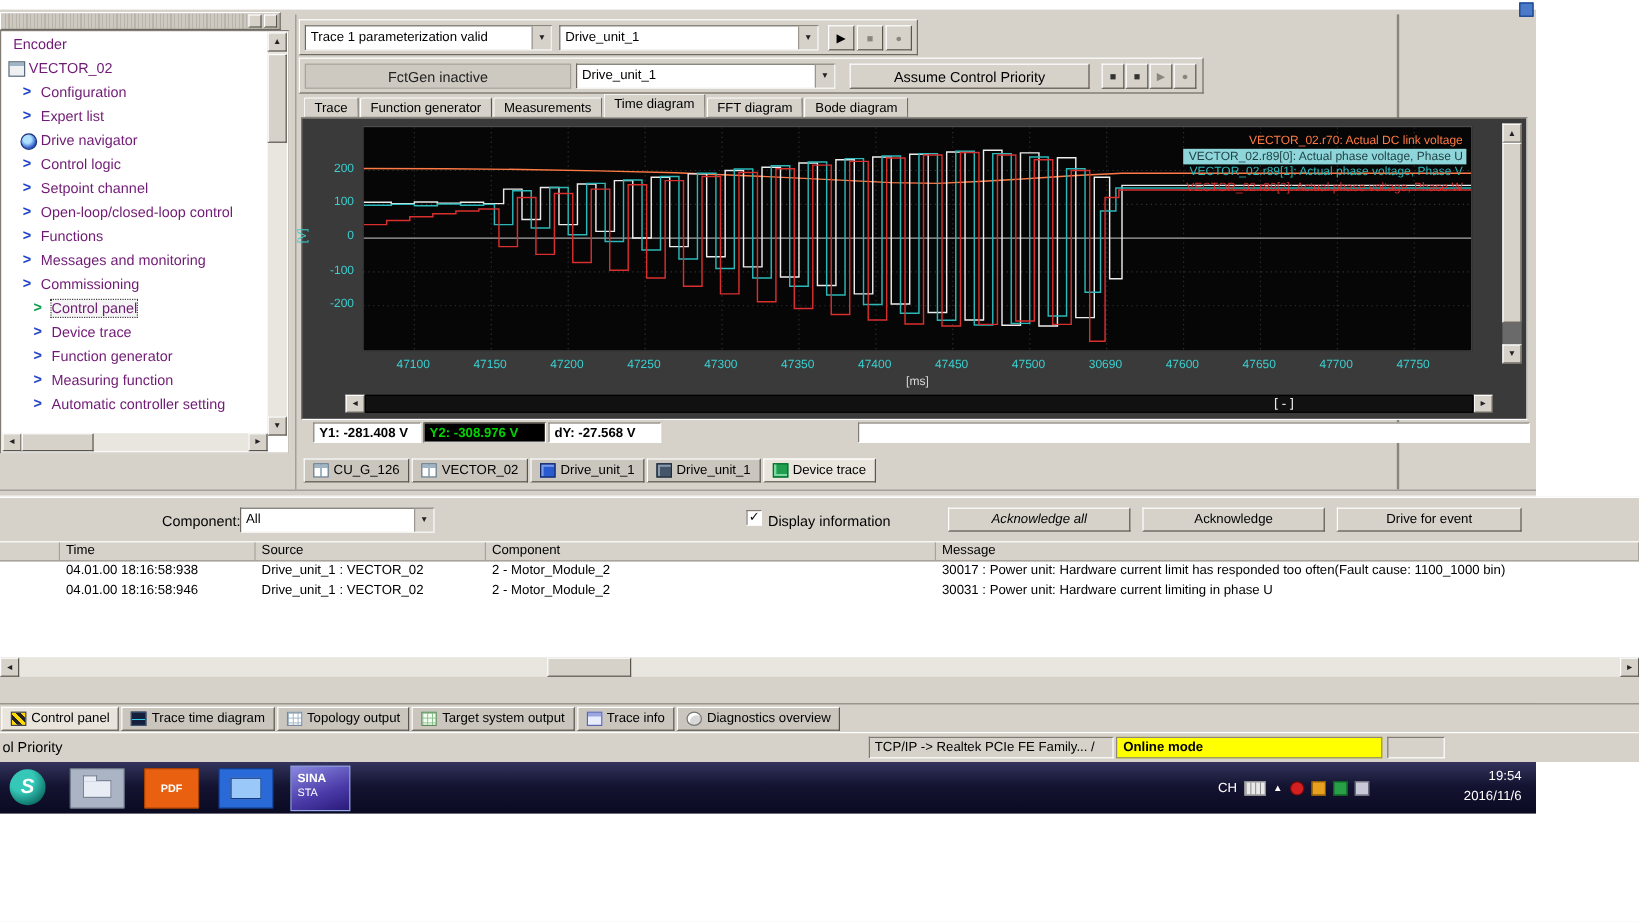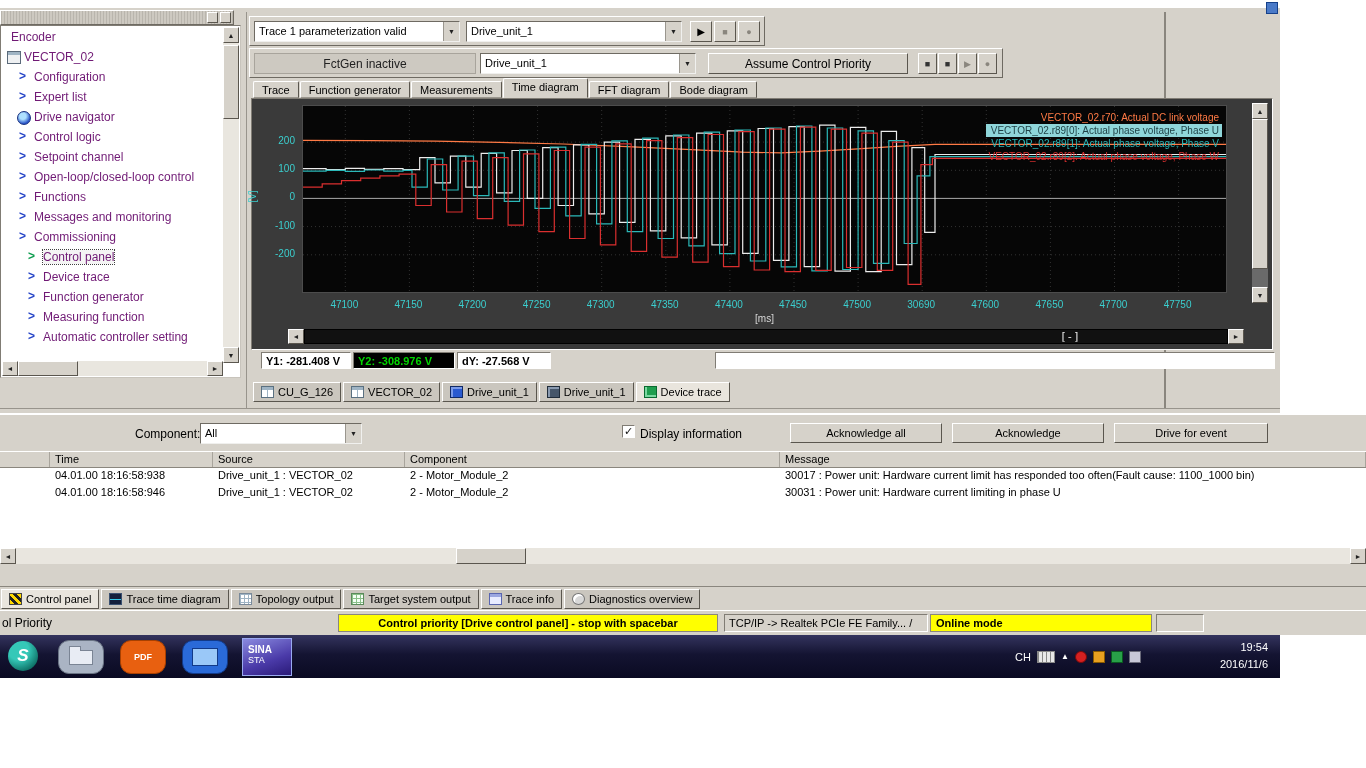--- a/index.html
+++ b/index.html
@@ -120,21 +120,21 @@
 
   
   .status-bar{position:absolute;left:0;top:610px;width:1366px;height:25px;background:#d6d2ca;border-top:1px solid #ffffff;}
   .sb-left{position:absolute;left:2px;top:5px;font-size:12px;color:#000;}
   .sb-yellow{position:absolute;top:3px;height:18px;background:#ffff00;border:1px solid #8a867e;font-size:11px;font-weight:bold;color:#000;display:flex;align-items:center;white-space:nowrap;overflow:hidden;}
   .sb-cell{position:absolute;top:3px;height:18px;font-size:11px;color:#000;display:flex;align-items:center;white-space:nowrap;overflow:hidden;}
 
   
   .taskbar{position:absolute;left:0;top:635px;width:1280px;height:43px;background:linear-gradient(180deg,#34345e 0%,#141432 45%,#0a0a22 100%);}
   .tb-logo{position:absolute;left:8px;top:6px;width:30px;height:30px;border-radius:50%;background:radial-gradient(circle at 35% 30%,#35c8b8 0 35%,#0b6a60 80%);color:#fff;font-weight:bold;font-style:italic;font-size:17px;display:flex;align-items:center;justify-content:center;}
-  .tb-app{position:absolute;top:5px;width:46px;height:34px;border-radius:11px;display:flex;align-items:center;justify-content:center;}
+  .tb-app{position:absolute;top:5px;width:46px;height:34px;border-radius:1px;display:flex;align-items:center;justify-content:center;}
   .tb-folder{left:58px;background:#aab4c4;border:1px solid #6a7484;}
   .tb-folder-inner{width:24px;height:15px;background:#e8ecf4;border:1px solid #7a8494;position:relative;}
   .tb-folder-inner::before{content:"";position:absolute;left:-1px;top:-5px;width:10px;height:4px;background:#e8ecf4;border:1px solid #7a8494;border-bottom:none;}
   .tb-pdf{left:120px;background:#e86010;border:1px solid #a84000;color:#fff;font-size:9px;font-weight:bold;}
   .tb-blue{left:182px;background:#2a6ad8;border:1px solid #123a88;}
   .tb-blue-inner{width:26px;height:18px;background:#9ac8f8;border:1px solid #123a88;}
   .tb-sina{position:absolute;left:242px;top:3px;width:50px;height:38px;background:linear-gradient(160deg,#8a8ae0 0%,#4a3aa8 60%,#2a1a78 100%);border:1px solid #9aaaf0;color:#fff;padding:5px 0 0 5px;line-height:11px;}
   .tb-sina .l1{font-size:10px;font-weight:bold;}
   .tb-sina .l2{font-size:9px;}
   .tray{position:absolute;left:1015px;top:0;width:178px;height:43px;display:flex;align-items:center;gap:6px;color:#fff;}
@@ -450,21 +450,21 @@
   <div class="splitter"></div>
 
   <div class="alarm-panel">
     <div class="alarm-label" style="left:135px;top:12px;">Component:</div>
     <div class="combo" style="left:200px;top:8px;width:162px;">
       <div class="combo-text">All</div>
       <div class="combo-btn">▼</div>
     </div>
     <div class="cbx" style="left:622px;top:10px;">✓</div>
     <div class="alarm-label" style="left:640px;top:12px;">Display information</div>
-    <div class="abtn btn" style="left:790px;top:8px;width:152px;">Acknowledge all</div>
+    <div class="abtn btn" style="left:790px;top:8px;width:152px;font-style:italic;">Acknowledge all</div>
     <div class="abtn btn" style="left:952px;top:8px;width:152px;">Acknowledge</div>
     <div class="abtn btn" style="left:1114px;top:8px;width:154px;">Drive for event</div>
 
     <div class="alarm-header">
       <div></div>
       <div>Time</div>
       <div>Source</div>
       <div>Component</div>
       <div>Message</div>
     </div>
@@ -527,21 +527,20 @@
       </div>
 
       <div class="ftab icon-diag">
         <span class="ftab-icon"></span>
         <span>Diagnostics overview</span>
       </div>
     </div>
 
   <div class="status-bar">
     <div class="sb-left">ol Priority</div>
-    <div class="sb-yellow" style="left:338px;width:380px;justify-content:center;">Control priority [Drive control panel] - stop with spacebar</div>
     <div class="sb-cell sunken" style="left:724px;width:204px;padding-left:4px;">TCP/IP -&gt; Realtek PCIe FE Family... /</div>
     <div class="sb-yellow" style="left:930px;width:222px;padding-left:5px;">Online mode</div>
     <div class="sb-cell sunken" style="left:1156px;width:48px;"></div>
   </div>
 
   <div class="taskbar">
     <div class="tb-logo">S</div>
     <div class="tb-app tb-folder">
         <div class="tb-folder-inner"></div>
       </div>

